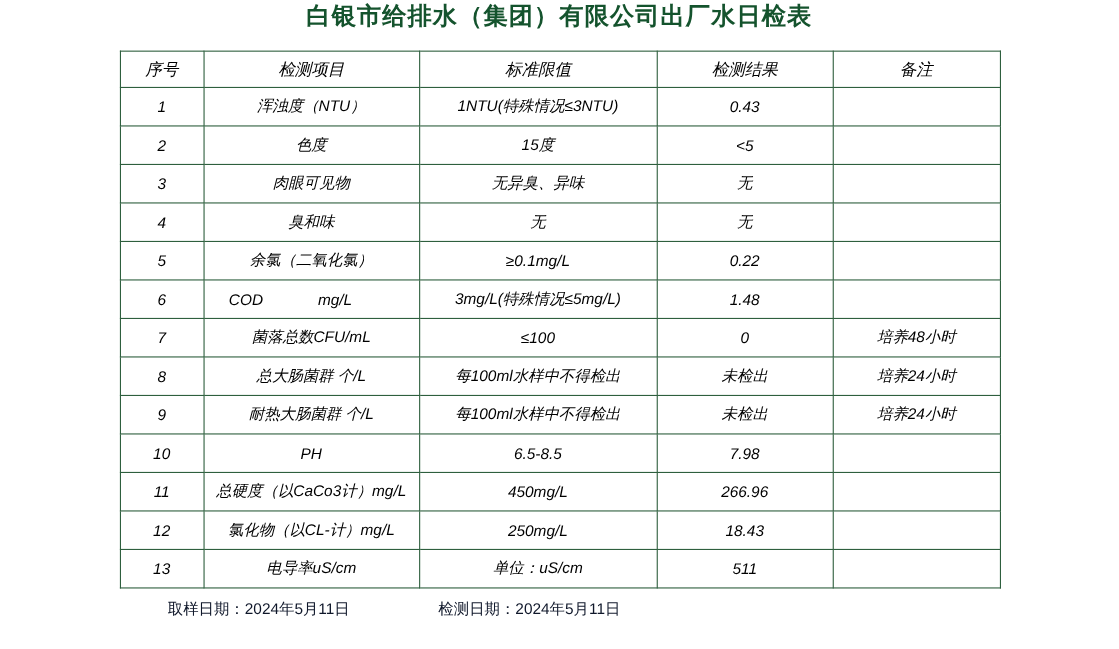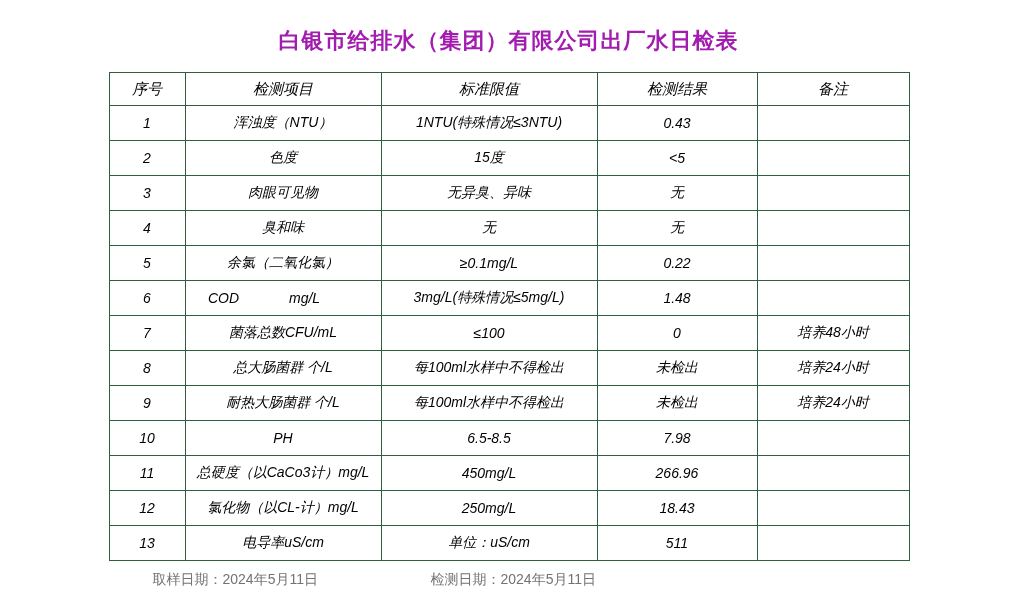--- a/index.html
+++ b/index.html
@@ -18,23 +18,22 @@
     position: relative;
     width: 1017px;
     height: 590px;
     box-sizing: border-box;
   }
   .title {
     text-align: center;
     font-size: 22px;
     font-weight: bold;
     letter-spacing: 1px;
-    padding-top: 26px;
     padding-bottom: 16px;
-    color: #a21caf;
+    color: #14532d;
   }
   .table-wrap {
     width: 800px;
     margin: 0 auto;
   }
   table.report {
     border-collapse: collapse;
     width: 800px;
     table-layout: fixed;
     border: 1px solid #2e5f3e;
@@ -59,22 +58,21 @@
   .col-item  { width: 196px; }
   .col-limit { width: 216px; }
   .col-res   { width: 160px; }
   .col-rem   { width: 152px; }
 
   .footer {
     width: 800px;
     margin: 10px auto 0 auto;
     display: flex;
     font-size: 14px;
-    color: #737373;
-    gap: 32px;
+    color: #0f172a;
   }
   .footer .f1 { width: 290px; text-align: left; padding-left: 44px; box-sizing: border-box;}
   .footer .f2 { width: 300px; text-align: left; }
   .footer .f3 { width: 210px; text-align: left; }
   .cod-item {
     display: inline-block;
     text-align: left;
     width: 150px;
   }
   .cod-item .lbl { display:inline-block; }

